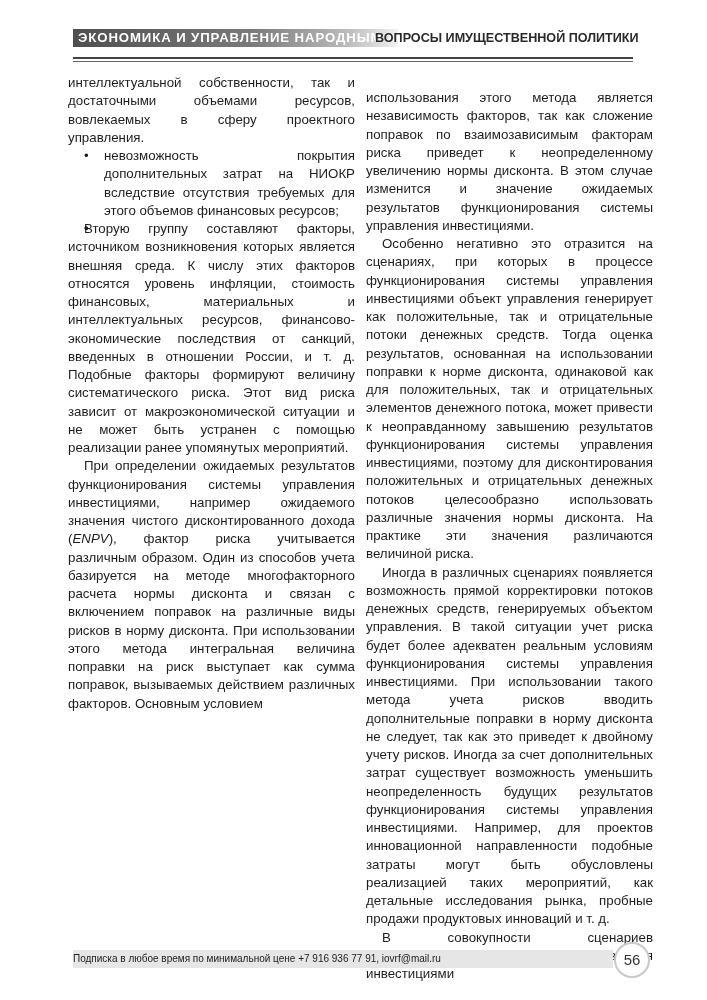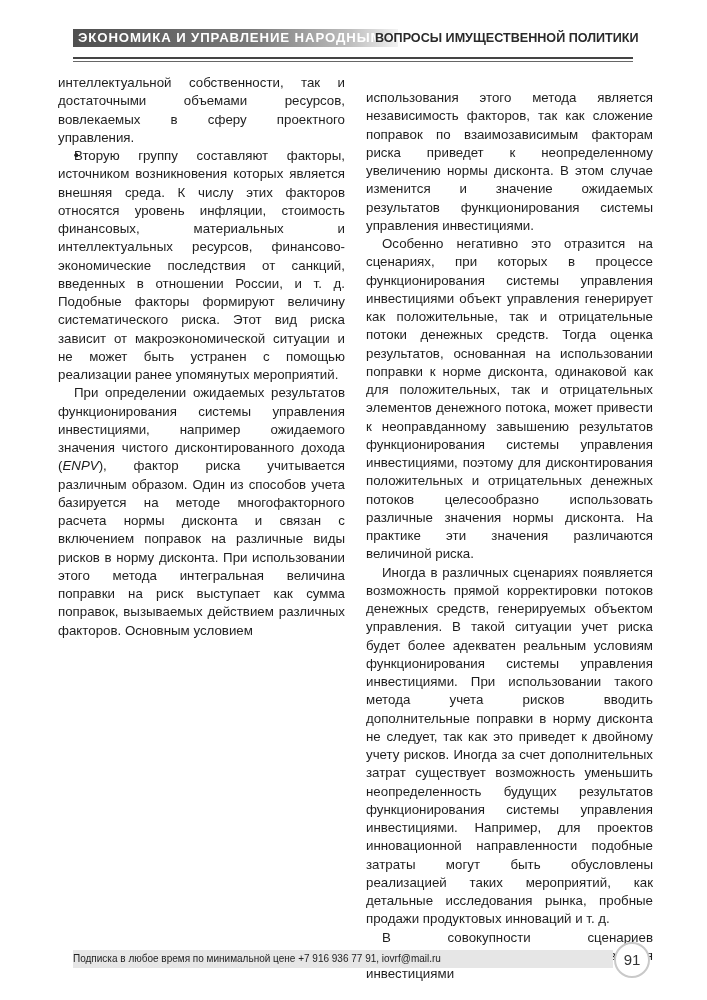--- a/index.html
+++ b/index.html
@@ -9,21 +9,21 @@
     background: linear-gradient(to right, #4f4f4f 0%, #7a7a7a 55%, #bdbdbd 85%, #f2f2f2 100%); }
   .header-left { position: absolute; left: 78px; top: 30px; font-size: 13.2px; font-weight: bold;
     color: #ffffff; letter-spacing: 0.9px; white-space: nowrap; line-height: 16px; width: 320px; overflow: hidden; }
   .header-right { position: absolute; left: 375px; top: 30px; font-size: 12.6px; font-weight: bold;
     color: #2a2a2a; white-space: nowrap; line-height: 16px; }
   .rule { position: absolute; left: 73px; width: 560px; background: #444; }
   .rule.r1 { top: 57px; height: 2px; }
   .rule.r2 { top: 61px; height: 1px; background:#666; }
   .col { position: absolute; top: 74px; width: 287px; font-size: 13.3px; line-height: 18.25px;
     text-align: justify; }
-  .col.left { left: 58px; }
+  .col.left { left: 68px; }
   .col.right { left: 366px; margin-top: 15px; }
   .col p { margin: 0; text-indent: 16px; }
   .col p.noindent { text-indent: 0; }
   .col ul { margin: 0; padding: 0; list-style: none; }
   .col li { position: relative; padding-left: 36px; }
   .col li .bullet { position: absolute; left: 16px; top: 0; }
   .footer-bar { position: absolute; left: 73px; top: 950px; width: 540px; height: 18px; background: #e6e6e6; }
   .footer-text { position: absolute; left: 73px; top: 950px; width: 535px; text-align: left;
     font-size: 10px; line-height: 18px; color: #222; white-space: nowrap; }
   .page-circle { position: absolute; left: 614px; top: 942px; width: 32px; height: 32px;
@@ -35,30 +35,30 @@
 
 <div class="header-bar"></div>
 <div class="header-left">ЭКОНОМИКА И УПРАВЛЕНИЕ НАРОДНЫМ ХОЗЯЙСТВОМ</div>
 <div class="header-right">ВОПРОСЫ ИМУЩЕСТВЕННОЙ ПОЛИТИКИ</div>
 <div class="rule r1"></div>
 <div class="rule r2"></div>
 
 <div class="col left">
   <p class="noindent">интеллектуальной собственности, так и достаточными объемами ресурсов, вовлекаемых в сферу проектного управления.</p>
   <ul>
-    <li><span class="bullet">•</span></li>
+    <li><span class="bullet">•</span><span>невозможность покрытия дополнительных затрат на НИОКР вследствие отсутствия требуемых для этого объемов финансовых ресурсов;</span></li>
     <li><span class="bullet">•</span></li>
     <li><span class="bullet">•</span></li>
   </ul>
   <p>Вторую группу составляют факторы, источником возникновения которых является внешняя среда. К числу этих факторов относятся уровень инфляции, стоимость финансовых, материальных и интеллектуальных ресурсов, финансово-экономические последствия от санкций, введенных в отношении России, и т. д. Подобные факторы формируют величину систематического риска. Этот вид риска зависит от макроэкономической ситуации и не может быть устранен с помощью реализации ранее упомянутых мероприятий.</p>
   <p><span>При определении ожидаемых результатов функционирования системы управления инвестициями, например ожидаемого значения чистого дисконтированного дохода (</span><i>ENPV</i><span>), фактор риска учитывается различным образом. Один из способов учета базируется на методе многофакторного расчета нормы дисконта и связан с включением поправок на различные виды рисков в норму дисконта. При использовании этого метода интегральная величина поправки на риск выступает как сумма поправок, вызываемых действием различных факторов. Основным условием</span></p>
 </div>
 
 <div class="col right">
   <p class="noindent">использования этого метода является независимость факторов, так как сложение поправок по взаимозависимым факторам риска приведет к неопределенному увеличению нормы дисконта. В этом случае изменится и значение ожидаемых результатов функционирования системы управления инвестициями.</p>
   <p>Особенно негативно это отразится на сценариях, при которых в процессе функционирования системы управления инвестициями объект управления генерирует как положительные, так и отрицательные потоки денежных средств. Тогда оценка результатов, основанная на использовании поправки к норме дисконта, одинаковой как для положительных, так и отрицательных элементов денежного потока, может привести к неоправданному завышению результатов функционирования системы управления инвестициями, поэтому для дисконтирования положительных и отрицательных денежных потоков целесообразно использовать различные значения нормы дисконта. На практике эти значения различаются величиной риска.</p>
   <p>Иногда в различных сценариях появляется возможность прямой корректировки потоков денежных средств, генерируемых объектом управления. В такой ситуации учет риска будет более адекватен реальным условиям функционирования системы управления инвестициями. При использовании такого метода учета рисков вводить дополнительные поправки в норму дисконта не следует, так как это приведет к двойному учету рисков. Иногда за счет дополнительных затрат существует возможность уменьшить неопределенность будущих результатов функционирования системы управления инвестициями. Например, для проектов инновационной направленности подобные затраты могут быть обусловлены реализацией таких мероприятий, как детальные исследования рынка, пробные продажи продуктовых инноваций и т. д.</p>
   <p>В совокупности сценариев функционирования системы управления инвестициями</p>
 </div>
 
 <div class="footer-bar"></div>
 <div class="footer-text">Подписка в любое время по минимальной цене +7 916 936 77 91, iovrf@mail.ru</div>
-<div class="page-circle">91</div>
+<div class="page-circle">56</div>
 
 </body></html>

